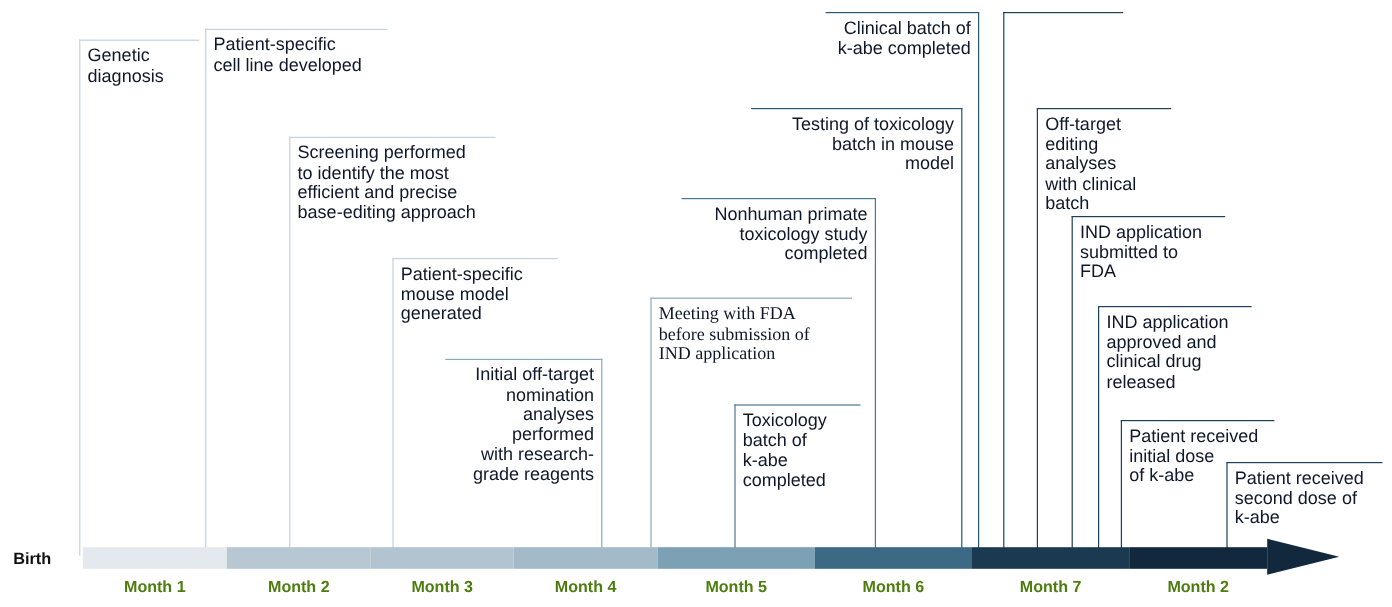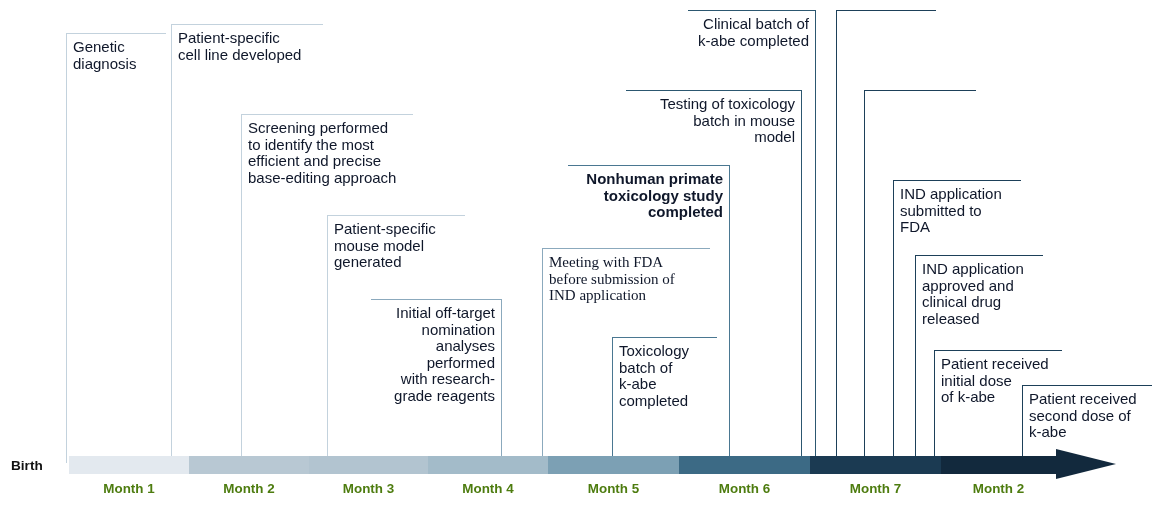--- a/index.html
+++ b/index.html
@@ -122,21 +122,21 @@
 IND application</div>
       </div>
       <div class="callout left t-deep" style="left: 612px; top: 337px; width: 105px; height: 126px;">
         <div class="rule"></div>
         <div class="stem"></div>
         <div class="txt">Toxicology
 batch of
 k-abe
 completed</div>
       </div>
-      <div class="callout right t-deep" style="left: 568px; top: 165px; width: 162px; height: 298px; font-weight: bold;">
+      <div class="callout right t-deep" style="left: 568px; top: 165px; width: 162px; height: 298px;">
         <div class="rule"></div>
         <div class="stem"></div>
         <div class="txt">Nonhuman primate
 toxicology study
 completed</div>
       </div>
       <div class="callout right t-dark" style="left: 626px; top: 90px; width: 176px; height: 373px;">
         <div class="rule"></div>
         <div class="stem"></div>
         <div class="txt">Testing of toxicology
@@ -149,20 +149,24 @@
         <div class="txt">Clinical batch of
 k-abe completed</div>
       </div>
       <div class="callout left t-night" style="left: 836px; top: 10px; width: 100px; height: 453px;">
         <div class="rule"></div>
         <div class="stem"></div>
       </div>
       <div class="callout left t-night" style="left: 864px; top: 90px; width: 112px; height: 373px;">
         <div class="rule"></div>
         <div class="stem"></div>
+        <div class="txt">Off-target
+editing analyses
+with clinical
+batch</div>
       </div>
       <div class="callout left t-night" style="left: 893px; top: 180px; width: 128px; height: 283px;">
         <div class="rule"></div>
         <div class="stem"></div>
         <div class="txt">IND application
 submitted to
 FDA</div>
       </div>
       <div class="callout left t-night" style="left: 915px; top: 255px; width: 128px; height: 208px;">
         <div class="rule"></div>

